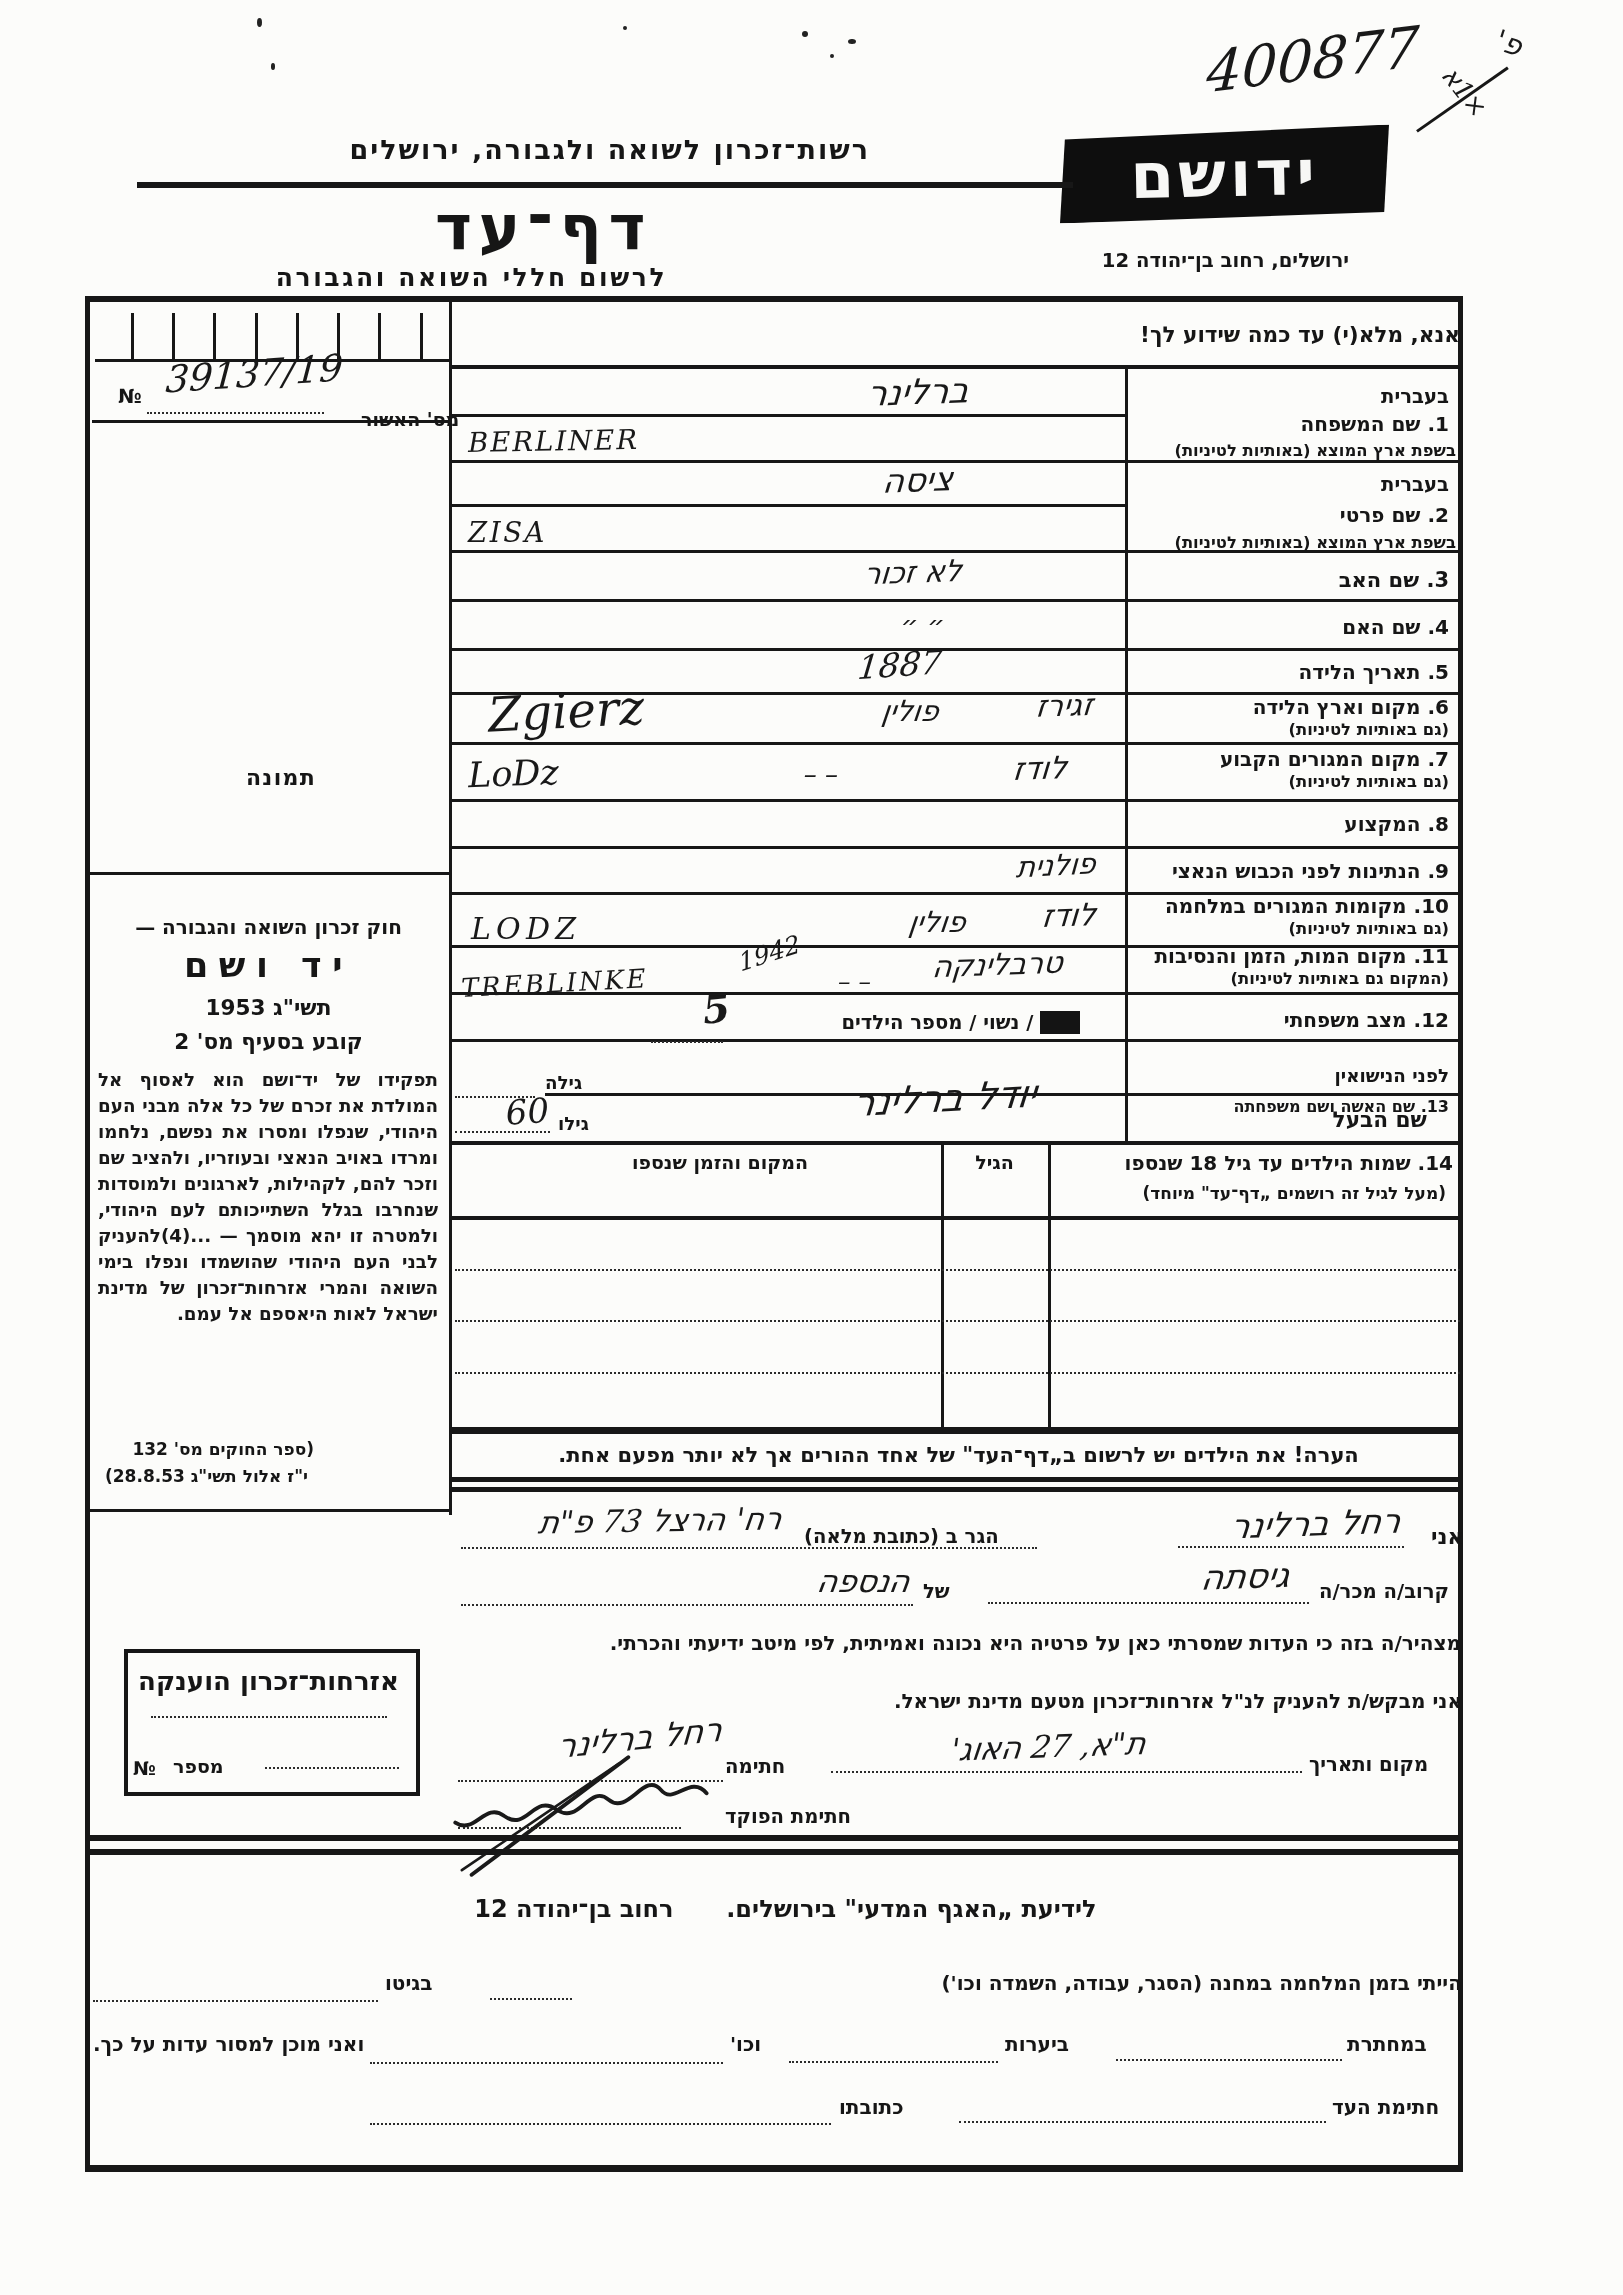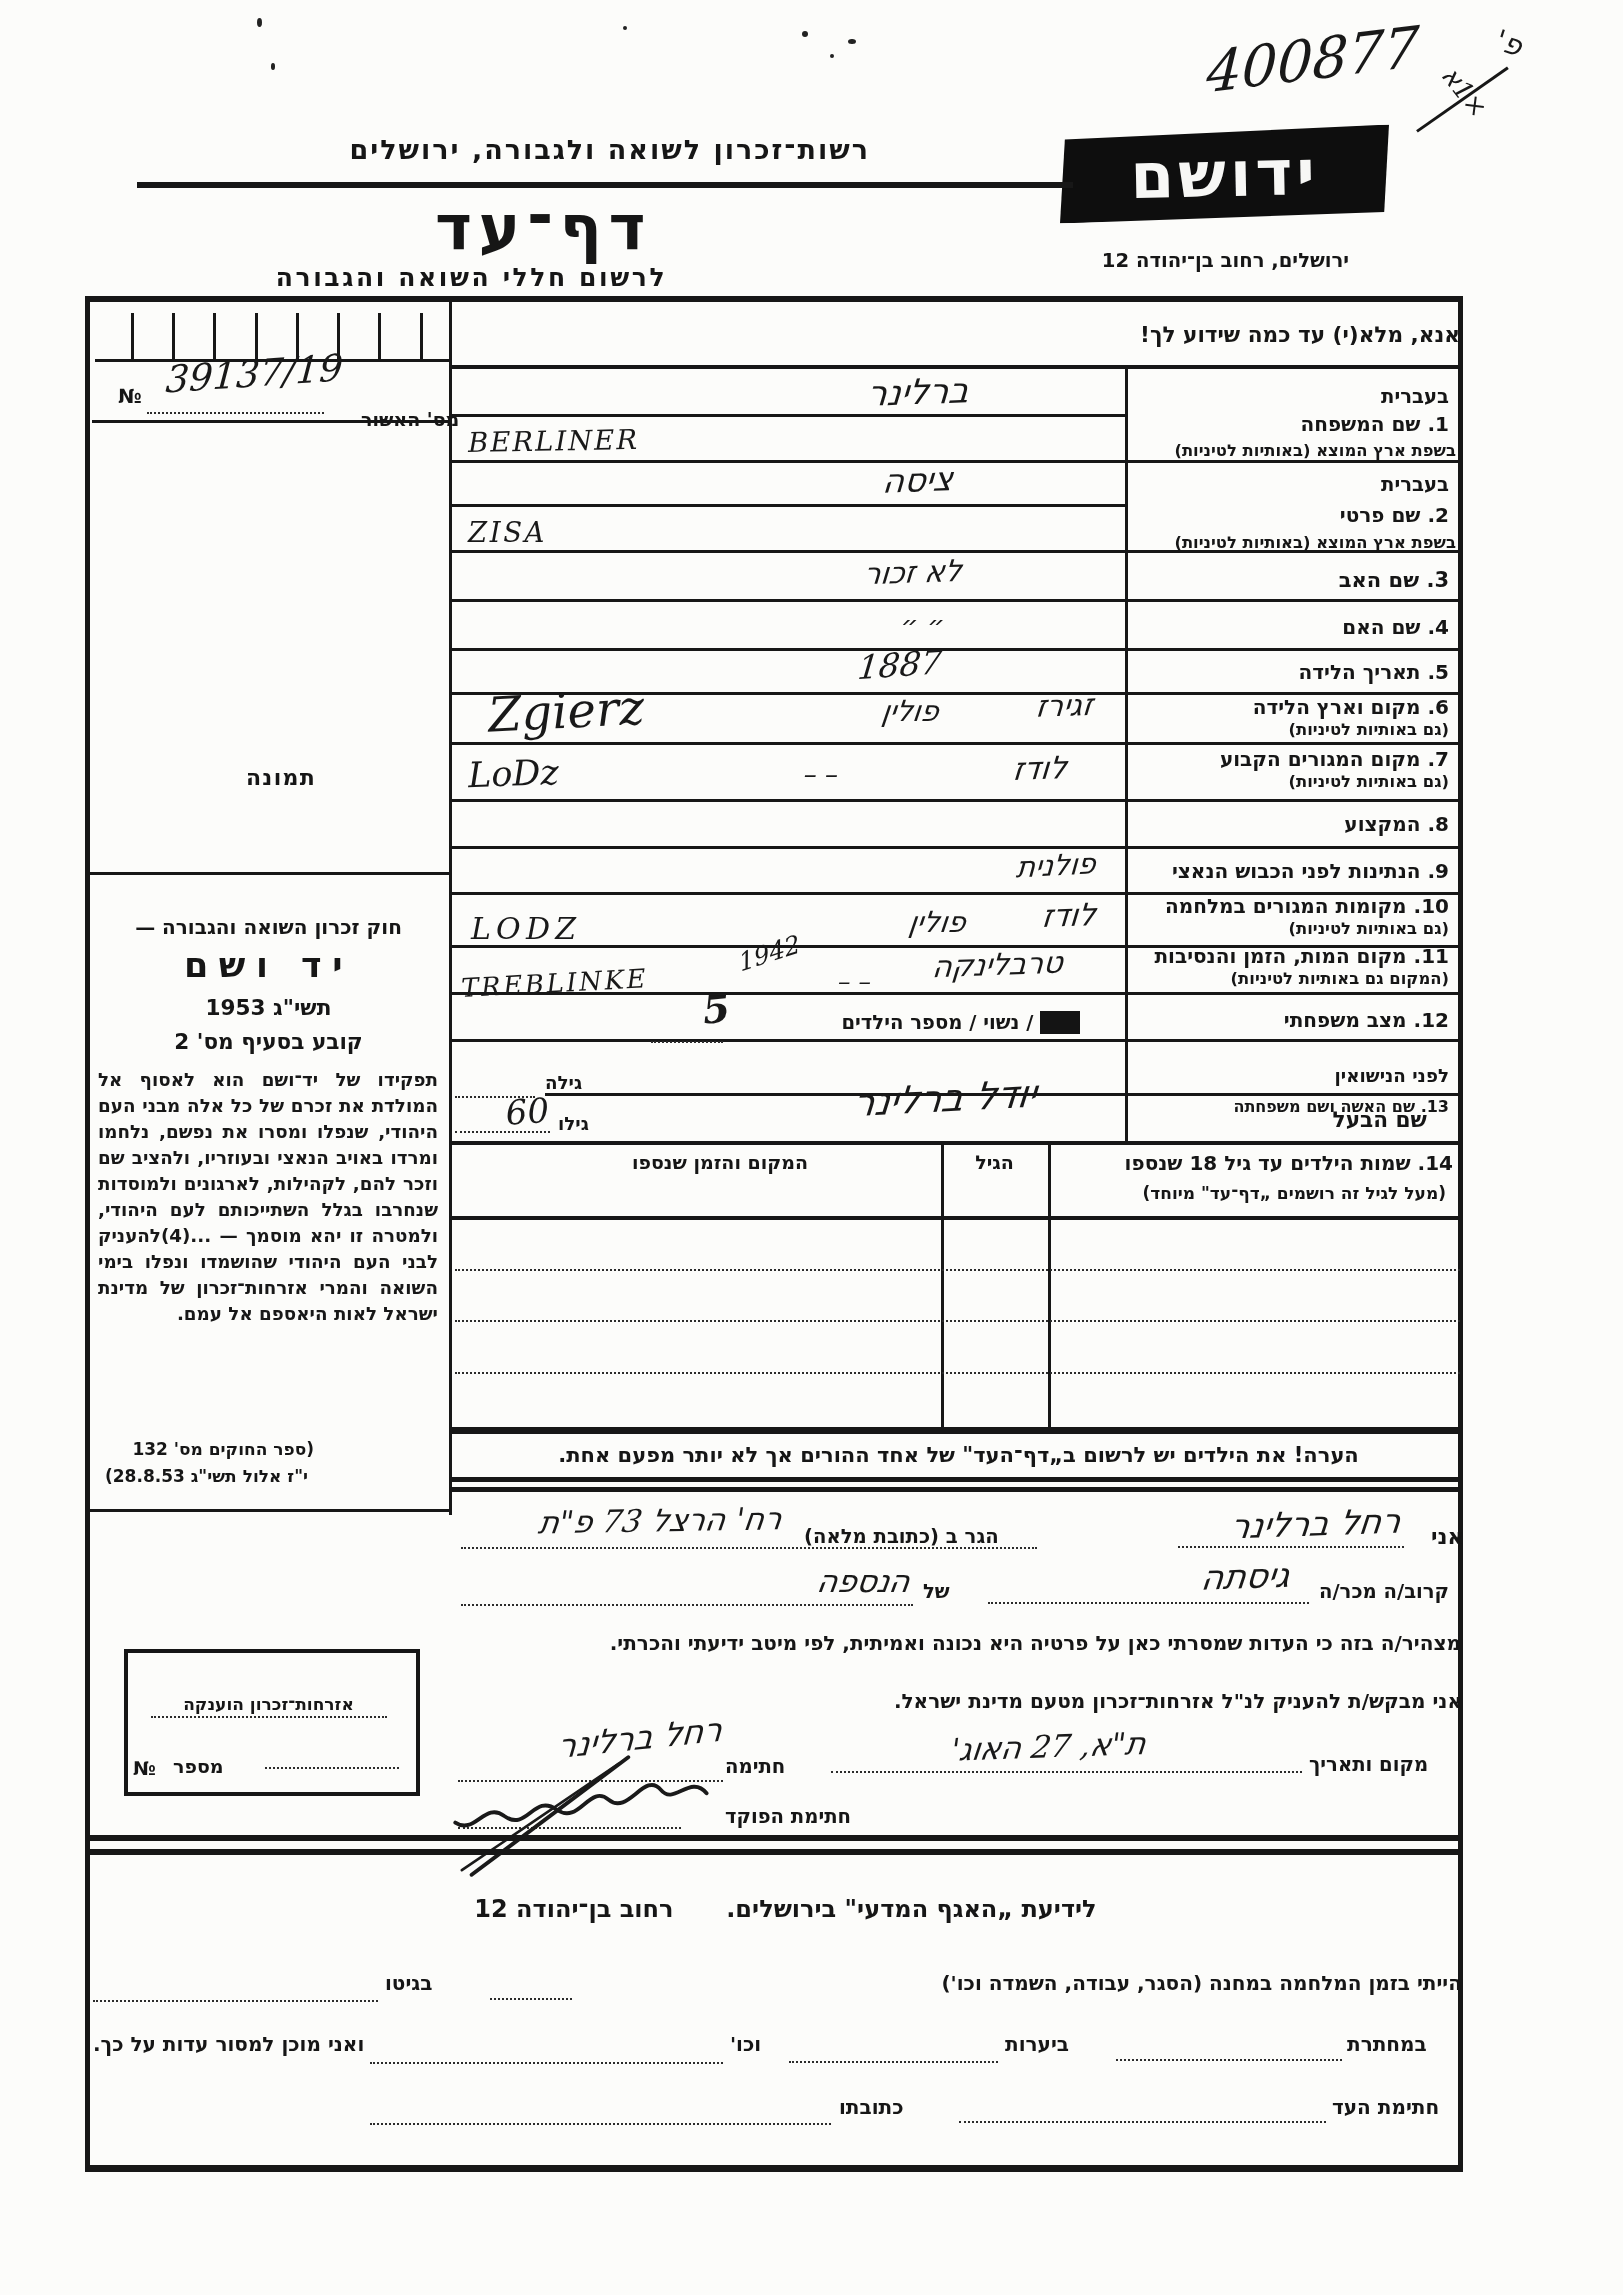--- a/index.html
+++ b/index.html
@@ -77,21 +77,21 @@
   <div class="lbl ctr" style="left:105px;top:915px;width:327px;font-size:20px;">חוק זכרון השואה והגבורה —</div>
   <div class="lbl ctr" style="left:105px;top:945px;width:327px;font-size:35px;letter-spacing:10.5px;">יד ושם</div>
   <div class="lbl ctr" style="left:105px;top:995px;width:327px;font-size:21.6px;">תשי"ג 1953</div>
   <div class="lbl ctr" style="left:105px;top:1029px;width:327px;font-size:21.6px;">קובע בסעיף מס' 2</div>
   <div class="law" style="top:1067px;">תפקידו של יד־ושם הוא לאסוף אל המולדת את זכרם של כל אלה מבני העם היהודי, שנפלו ומסרו את נפשם, נלחמו ומרדו באויב הנאצי ובעוזריו, ולהציב שם וזכר להם, לקהילות, לארגונים ולמוסדות שנחרבו בגלל השתייכותם לעם היהודי, ולמטרה זו יהא מוסמך — ...(4)להעניק לבני העם היהודי שהושמדו ונפלו בימי השואה והמרי אזרחות־זכרון של מדינת ישראל לאות היאספם אל עמם.</div>
   <div class="lbl rt" style="left:98px;top:1439px;width:216px;font-size:17px;">(ספר החוקים מס' 132</div>
   <div class="lbl rt" style="left:92px;top:1466px;width:216px;font-size:17px;">י"ז אלול תשי"ג 28.8.53)</div>
   <div class="hline" style="left:90px;top:1509px;width:360px;height:3.3px;"></div>
 
   <div class="abs" style="left:124px;top:1649px;width:288px;height:139px;border:4.6px solid #161616;"></div>
-  <div class="lbl ctr" style="left:131px;top:1666px;width:275px;font-size:17px;margin-top:28px;">אזרחות־זכרון הוענקה</div>
+  <div class="lbl ctr" style="left:131px;top:1666px;width:275px;font-size:26px;">אזרחות־זכרון הוענקה</div>
   <div class="dot" style="left:151px;top:1716px;width:236px;"></div>
   <div class="dot" style="left:265px;top:1767px;width:134px;"></div>
   <div class="lbl" style="left:173px;top:1755px;font-size:19px;">מספר</div>
   <div class="lbl" style="left:133px;top:1757px;font-size:19px;">№</div>
 
   <div class="lbl rt" style="left:1080px;top:322px;width:380px;font-size:21.6px;">אנא, מלא(י) עד כמה שידוע לך!</div>
   <div class="hline" style="left:450px;top:365px;width:1013px;height:3.9px;"></div>
 
   <div class="hline" style="left:452px;top:414px;width:674px;"></div>
   <div class="hline" style="left:452px;top:460px;width:1011px;"></div>

